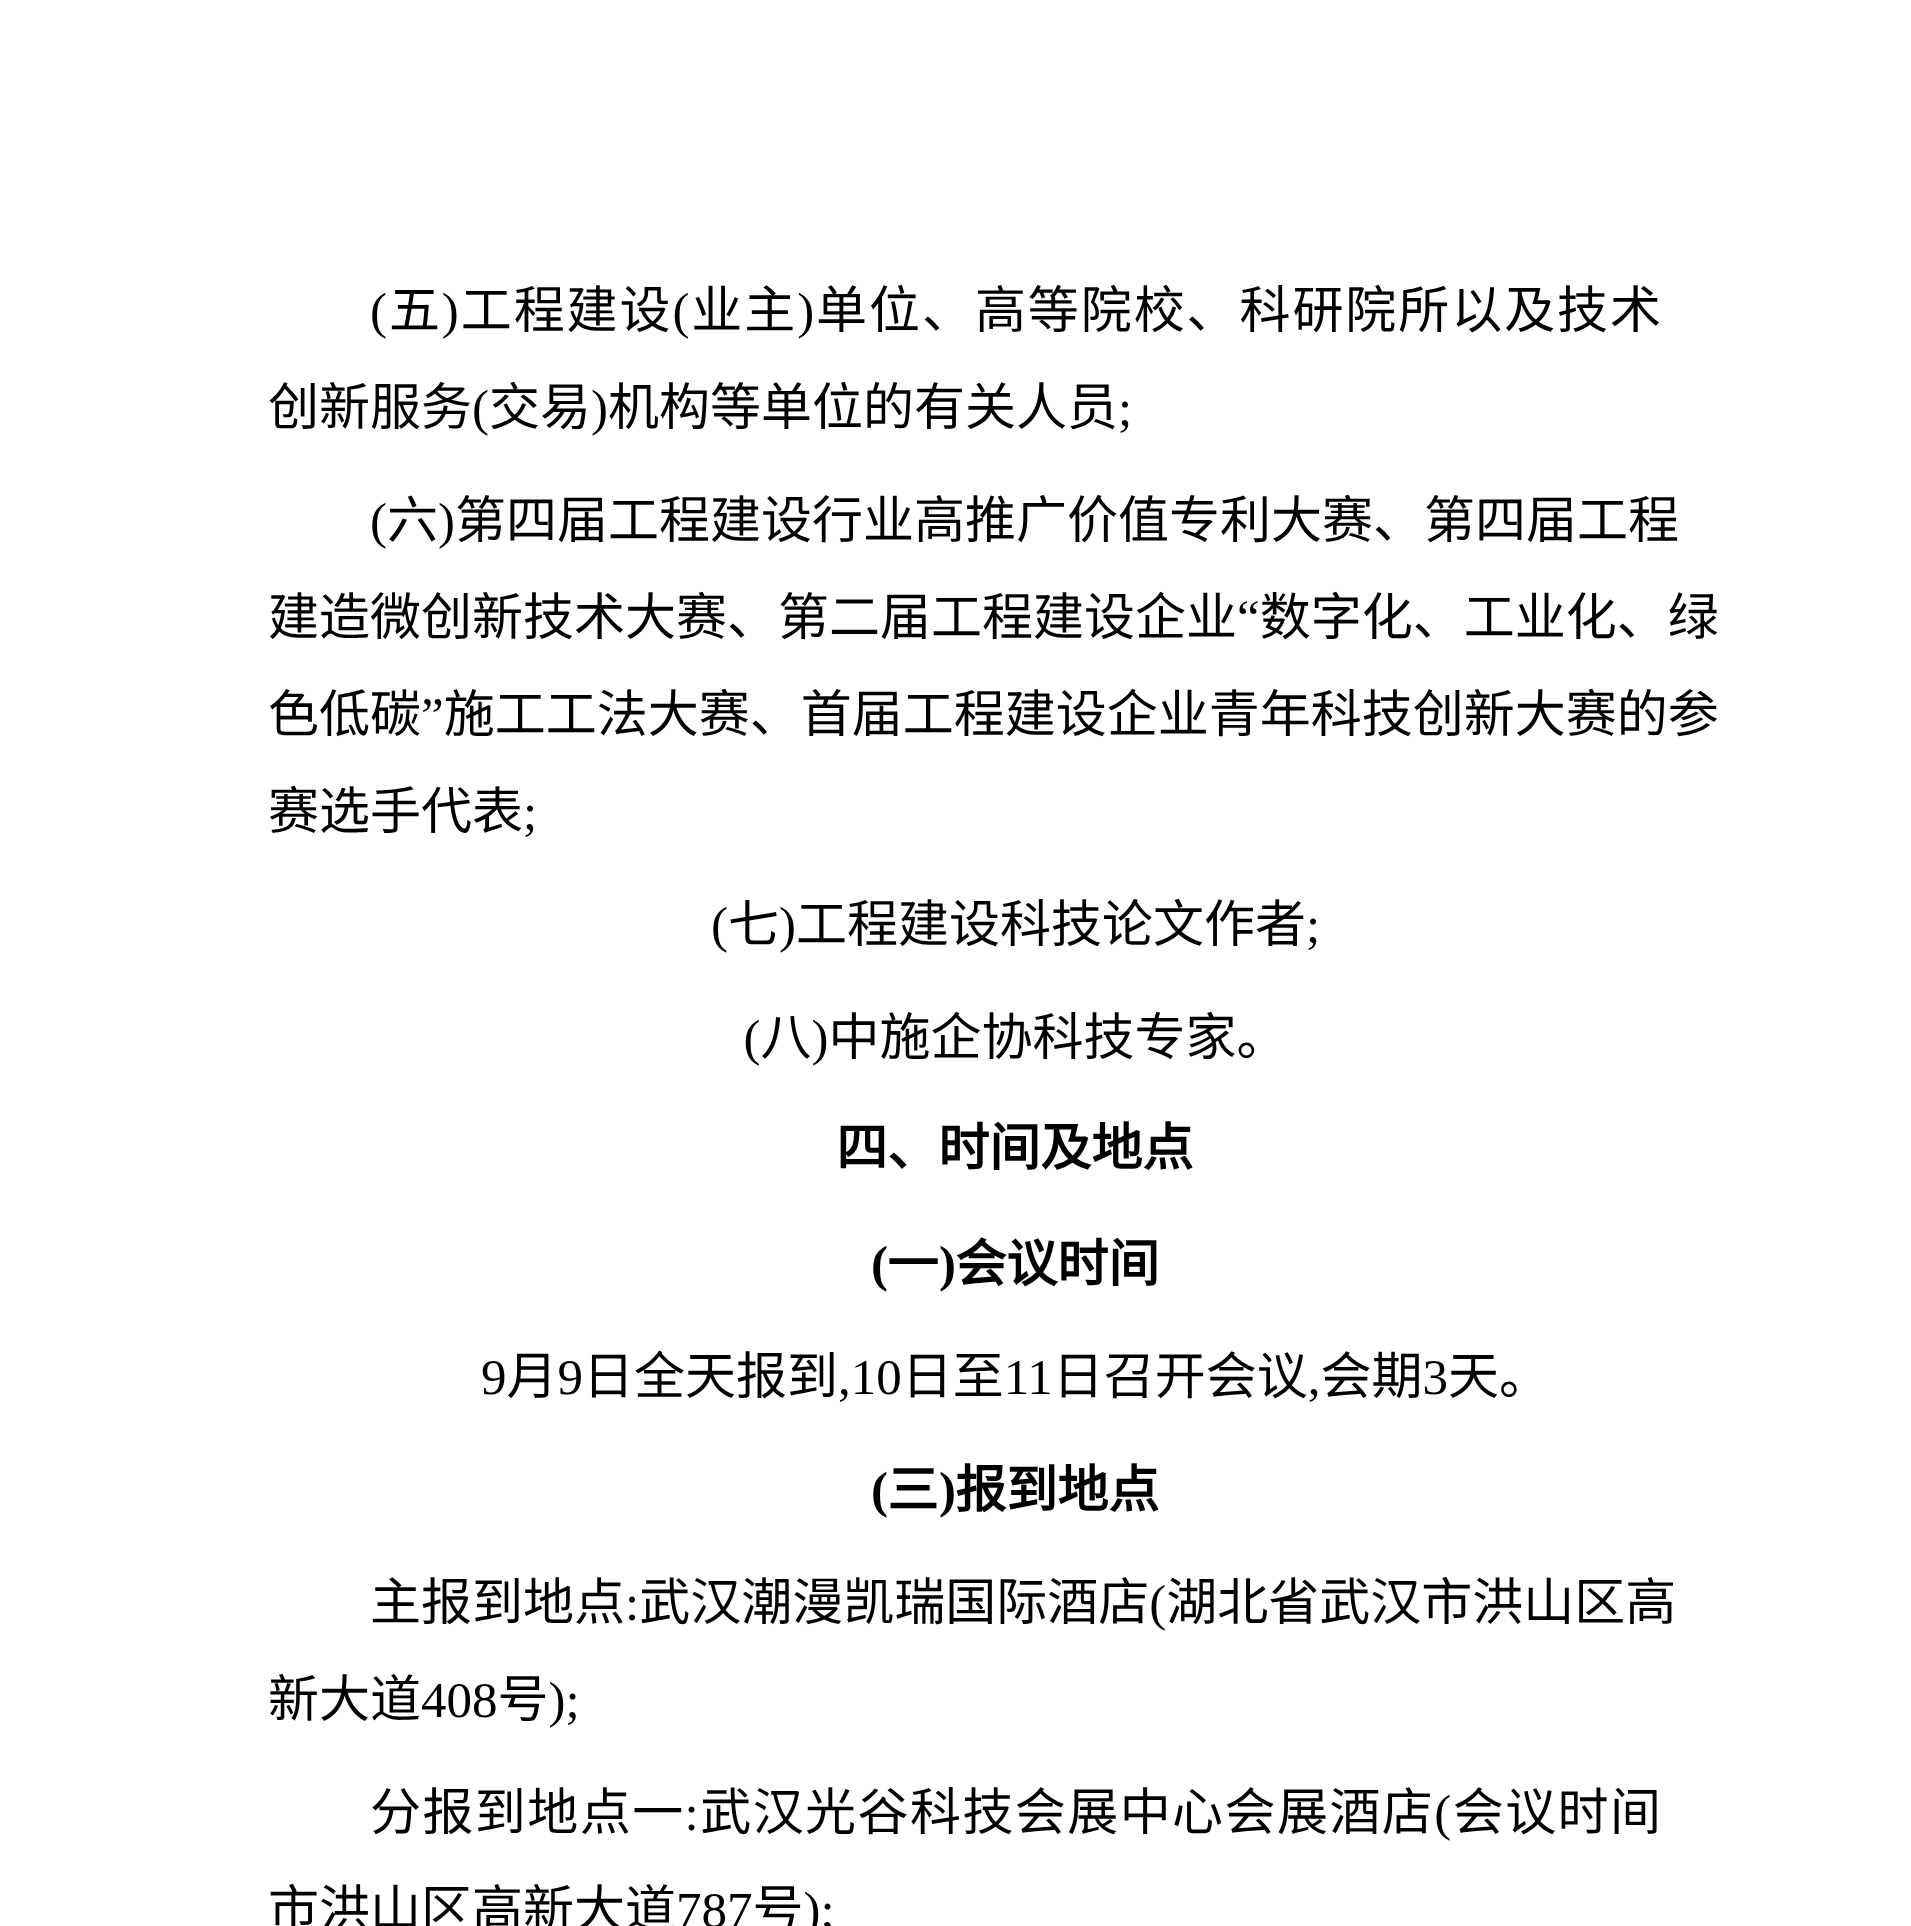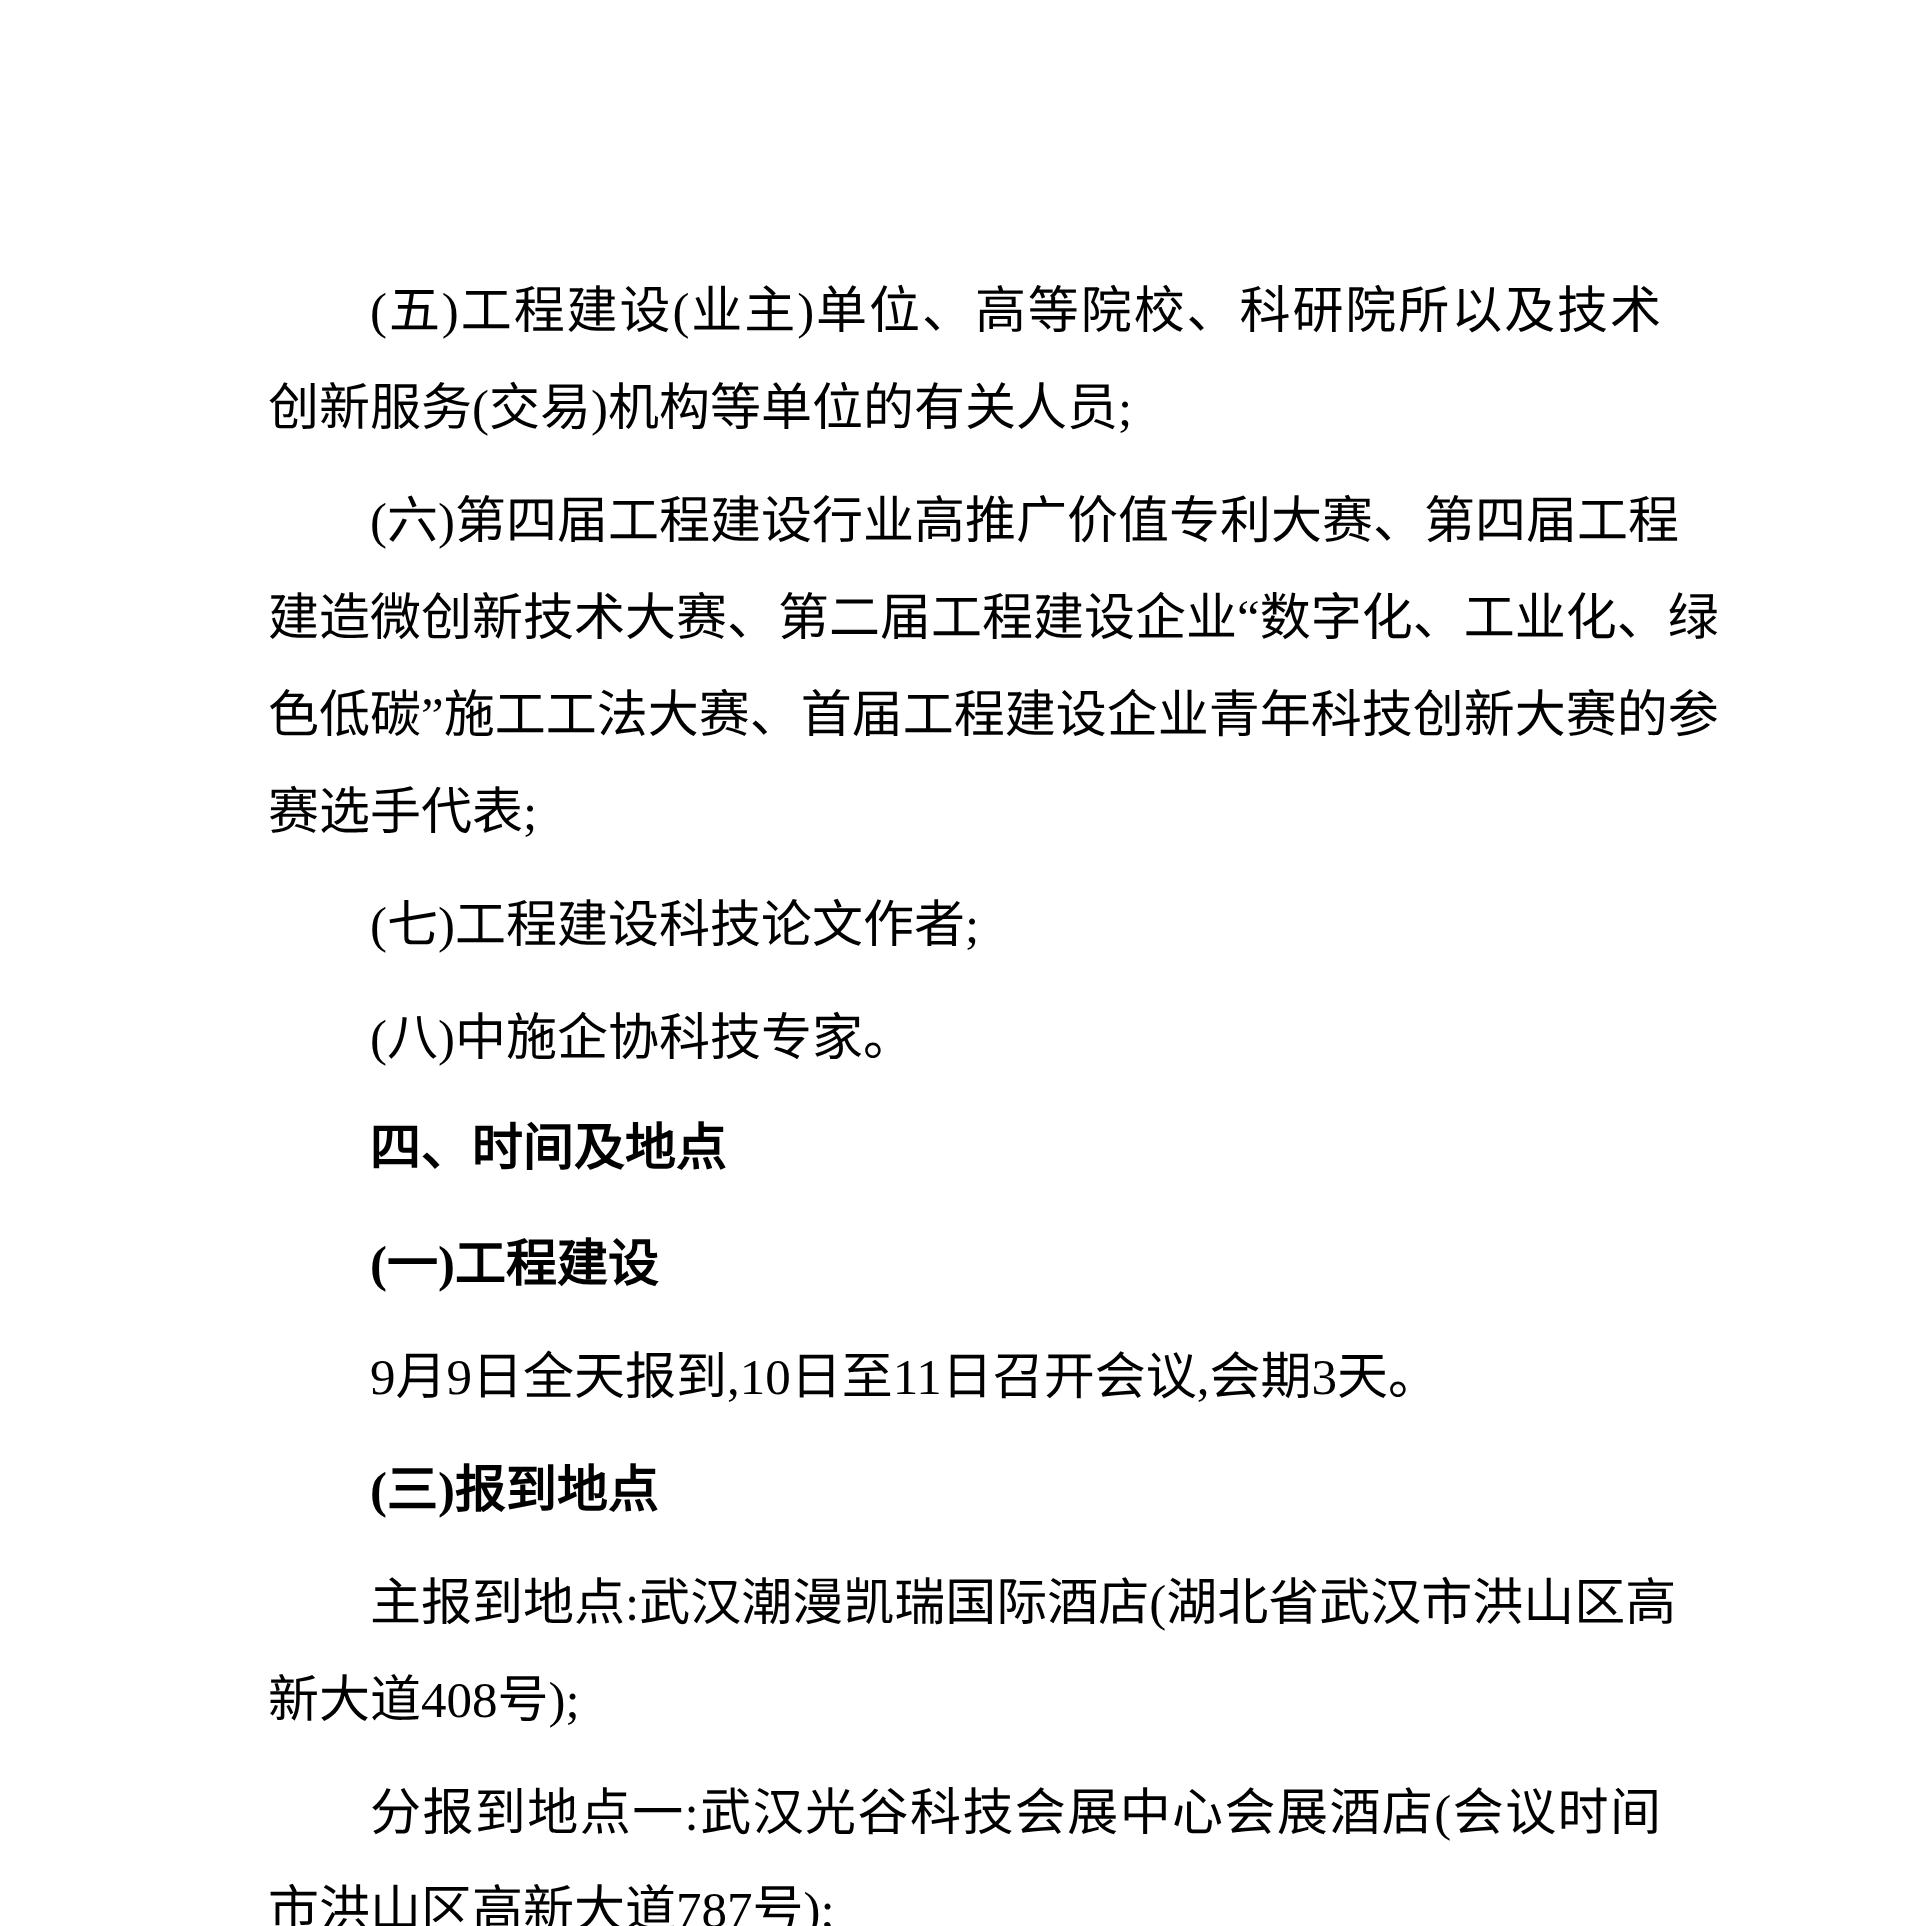--- a/index.html
+++ b/index.html
@@ -23,21 +23,21 @@
     width: 1425px;
     font-size: 51px;
     line-height: 97px;
   }
   .para { margin: 16px; padding: 0; }
   .ln {
     white-space: nowrap;
     text-align: left;
   }
   
-  .i { text-indent: 2em; }
+  .i { text-indent: 2em; text-align: center; }
   
   .j {
     text-align: justify;
     text-align-last: justify;
     text-justify: inter-character;
   }
   
   .h1 {
     font-weight: bold;
     font-family: Liberation Mono, monospace;
@@ -69,21 +69,21 @@
 
     <div class="para">
       <div class="ln i">(八)中施企协科技专家。</div>
     </div>
 
     <div class="para">
       <div class="ln i h1">四、时间及地点</div>
     </div>
 
     <div class="para">
-      <div class="ln i h2">(一)工程建设</div>
+      <div class="ln i h2">(一)会议时间</div>
     </div>
 
     <div class="para">
       <div class="ln i">9月9日全天报到,10日至11日召开会议,会期3天。</div>
     </div>
 
 
 
     <div class="para">
       <div class="ln i h2">(三)报到地点</div>

